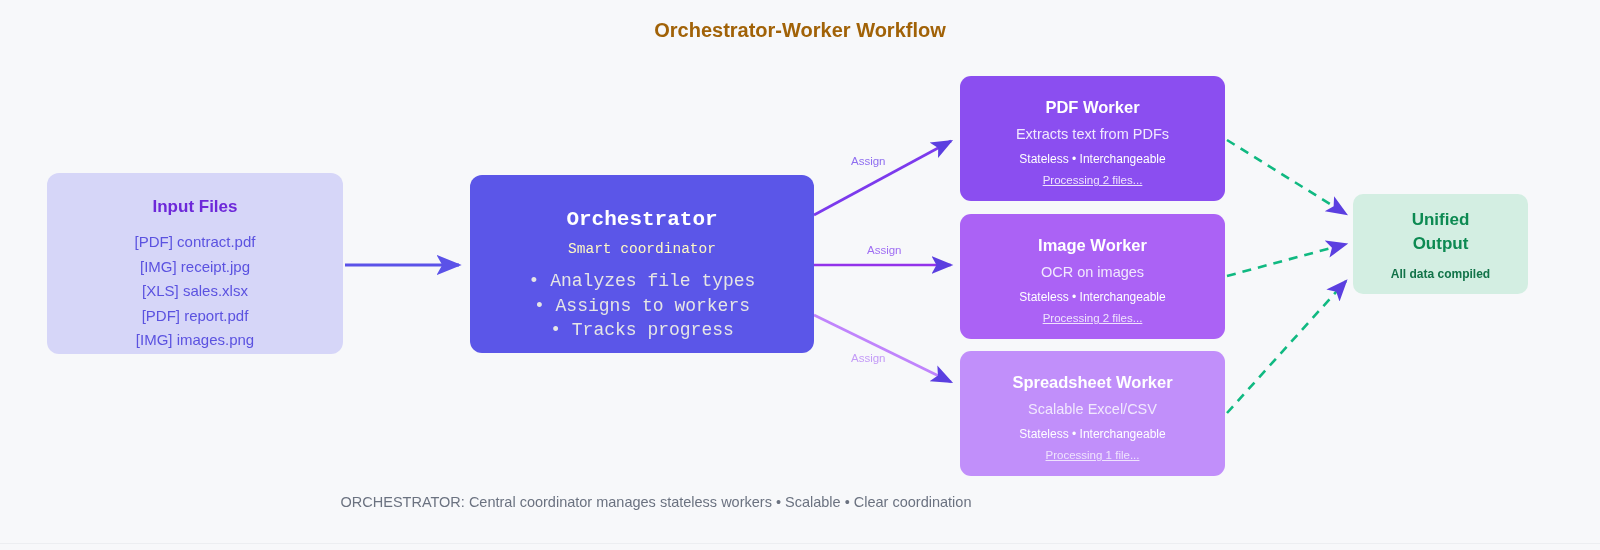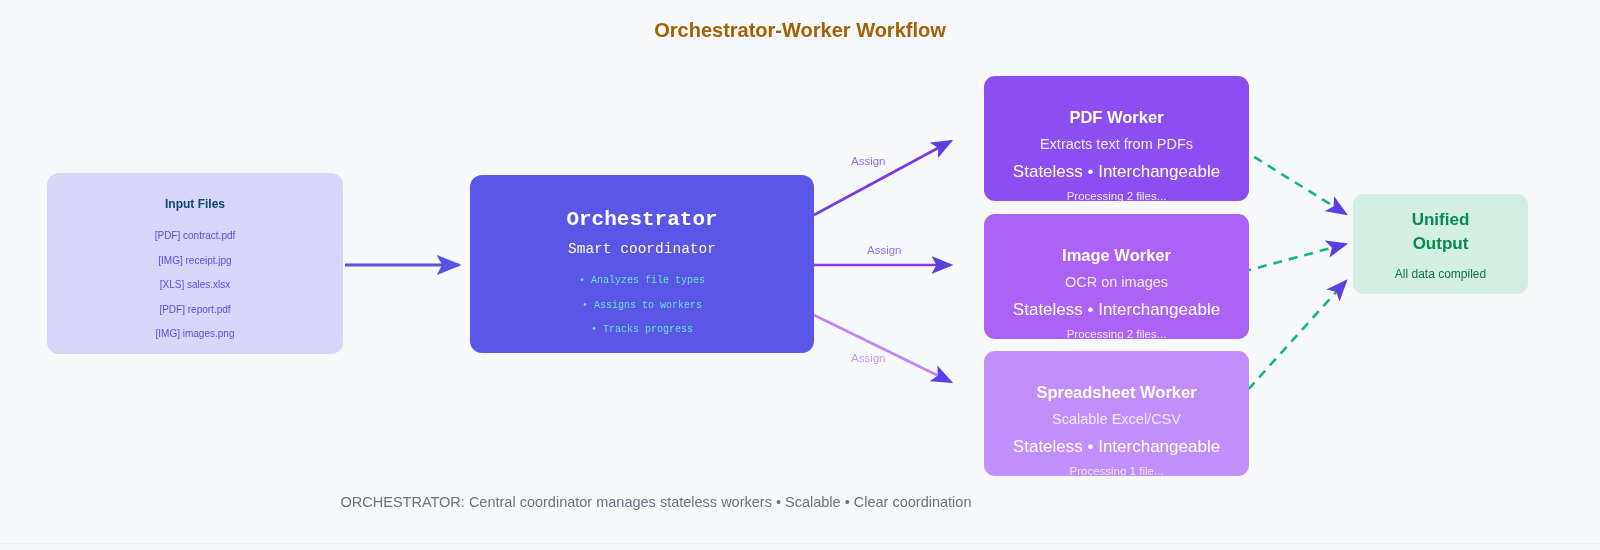--- a/index.html
+++ b/index.html
@@ -44,27 +44,27 @@
     left: 47px;
     top: 173px;
     width: 296px;
     height: 181px;
     background: #d6d6f8;
     border-radius: 12px;
     justify-content: flex-start;
     padding-top: 24px;
   }
   #node-input .n-title {
-    font-size: 12px;
-    font-weight: bold;
-    color: #0c4a6e;
+    font-size: 17px;
+    font-weight: bold;
+    color: #6d28d9;
     margin-bottom: 13px;
   }
   #node-input .file-line {
-    font-size: 10px;
+    font-size: 15px;
     color: #5b52e0;
     line-height: 24.5px;
   }
 
   
   #node-orch {
     left: 470px;
     top: 175px;
     width: 344px;
     height: 178px;
@@ -79,57 +79,58 @@
     font-weight: bold;
     color: #ffffff;
     margin-bottom: 10px;
   }
   #node-orch .n-sub {
     font-size: 14.5px;
     color: #fef9c3;
     margin-bottom: 12px;
   }
   #node-orch .bullet {
-    font-size: 10px;
-    color: #5eead4;
+    font-size: 18px;
+    color: #e5e5e5;
     line-height: 24.5px;
   }
 
   
   .worker {
-    left: 984px;
+    left: 960px;
     width: 265px;
     height: 125px;
     border-radius: 11px;
     justify-content: flex-start;
-    padding-top: 32px;
+    padding-top: 22px;
   }
   #node-pdf     { top: 76px;  background: #8b4ef0; }
   #node-image   { top: 214px; background: #ab62f5; }
   #node-sheet   { top: 351px; background: #c18ffa; }
 
   .worker .n-title {
     font-size: 16.5px;
     font-weight: bold;
     color: #ffffff;
     margin-bottom: 9px;
   }
   .worker .n-sub {
     font-size: 14.5px;
     color: #f1e8fe;
     margin-bottom: 10px;
   }
   .worker .n-meta {
-    font-size: 17px;
+    font-size: 12px;
     color: #ffffff;
     margin-bottom: 8px;
   }
   .worker .n-status {
     font-size: 11.5px;
     color: #efe3fd;
+    text-decoration: underline;
   }
 
   
   #node-output {
     left: 1353px;
     top: 194px;
     width: 175px;
     height: 100px;
     background: #d3eee2;
     border-radius: 10px;
@@ -139,20 +140,21 @@
   #node-output .n-title {
     font-size: 17px;
     font-weight: bold;
     color: #0c8a52;
     line-height: 24px;
   }
   #node-output .n-sub {
     font-size: 12px;
     color: #127349;
     margin-top: 11px;
+    font-weight: bold;
   }
 
   
   .edge-label {
     position: absolute;
     font-size: 11.5px;
     white-space: nowrap;
   }
   #lbl-assign-1 { left: 851px; top: 155px; color: #8f6ef0; }
   #lbl-assign-2 { left: 867px; top: 244px; color: #9f6ef3; }

